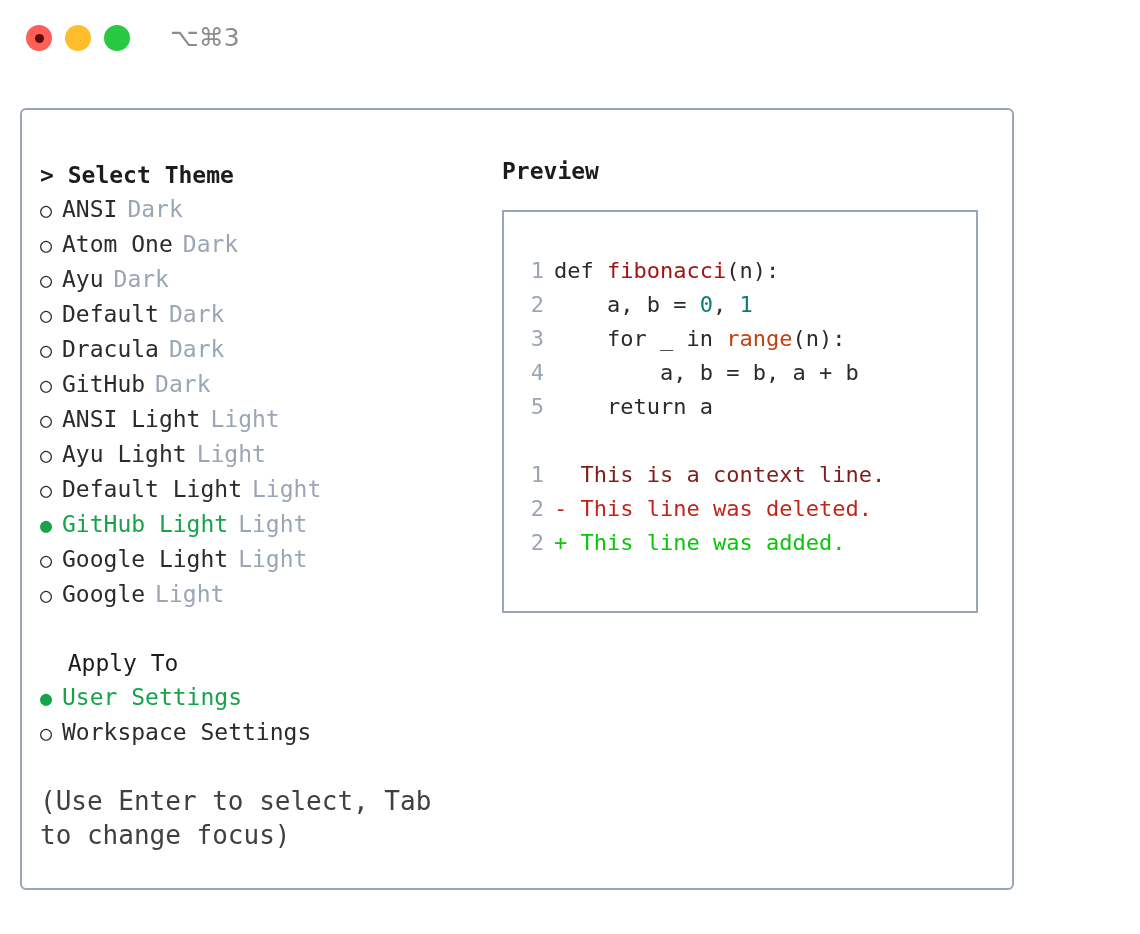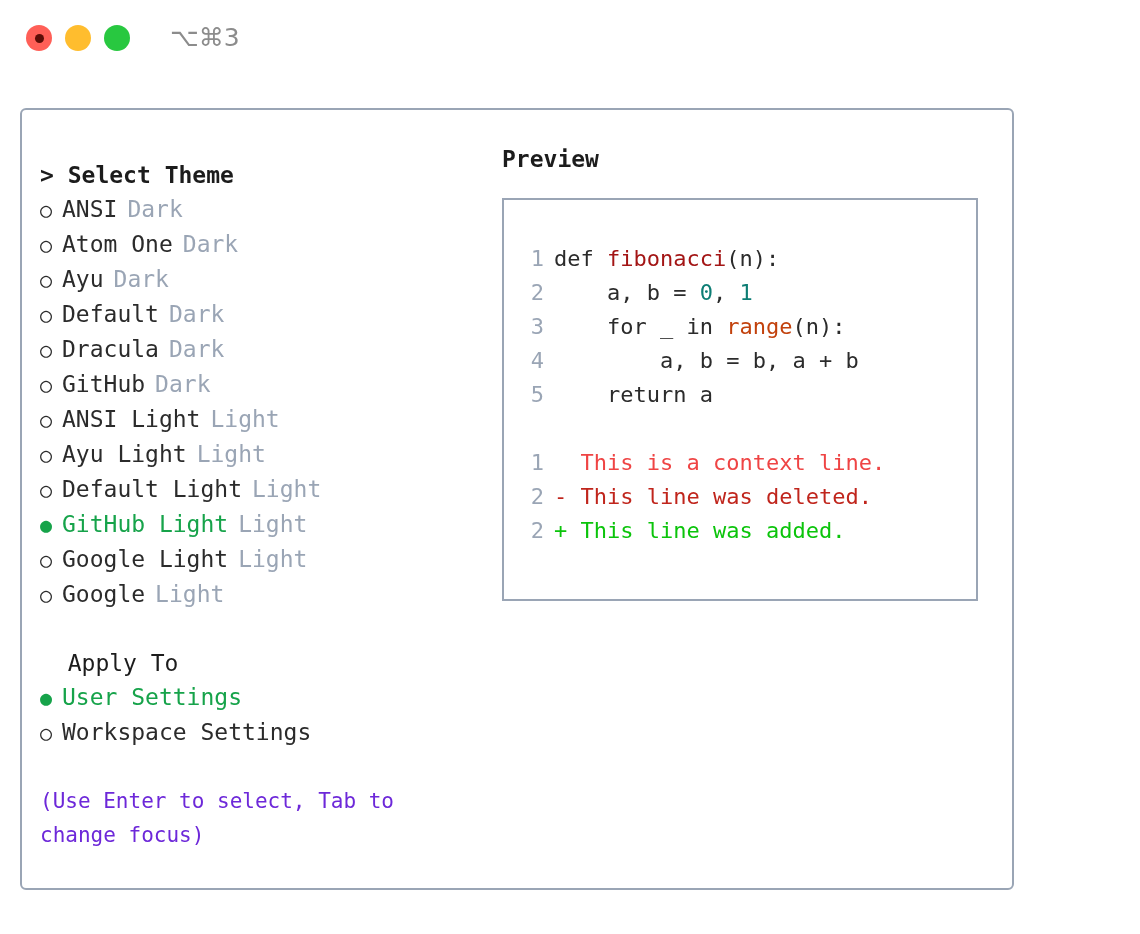--- a/index.html
+++ b/index.html
@@ -122,32 +122,32 @@
   .opt-label { color: #2b2b2b; }
   .opt-tag {
     color: #9aa5b5;
     padding-left: 10px;
   }
 
   .spacer-sm { height: 34px; }
 
   .hint {
     margin-top: 34px;
-    font-size: 21px;
-    line-height: 34px;
-    color: #6d28d9;
+    font-size: 26px;
+    line-height: 34px;
+    color: #404040;
     width: 400px;
     white-space: pre-wrap;
   }
 
   
   .right-col {
     position: absolute;
     left: 480px;
-    top: 32px;
+    top: 44px;
     width: 500px;
   }
   .preview-title {
     font-size: 23px;
     line-height: 34px;
     font-weight: bold;
     color: #1c1c1c;
   }
   .preview-box {
     margin-top: 22px;
@@ -175,21 +175,21 @@
     padding-right: 10px;
   }
   .code-text { white-space: pre; }
 
   .tok-fn   { color: #a31515; }
   .tok-num  { color: #0d7d74; }
   .tok-call { color: #c2410c; text-align: center; }
 
   .gap-block { height: 34px; }
 
-  .diff-ctx { color: #ef4444; }
+  .diff-ctx { color: #7f1d1d; }
   .diff-del { color: #c0251c; }
   .diff-add { color: #0bc40b; }
 </style>
 </head>
 <body>
 
 <div class="window">
 
   <div class="titlebar">
     <div class="lights">

